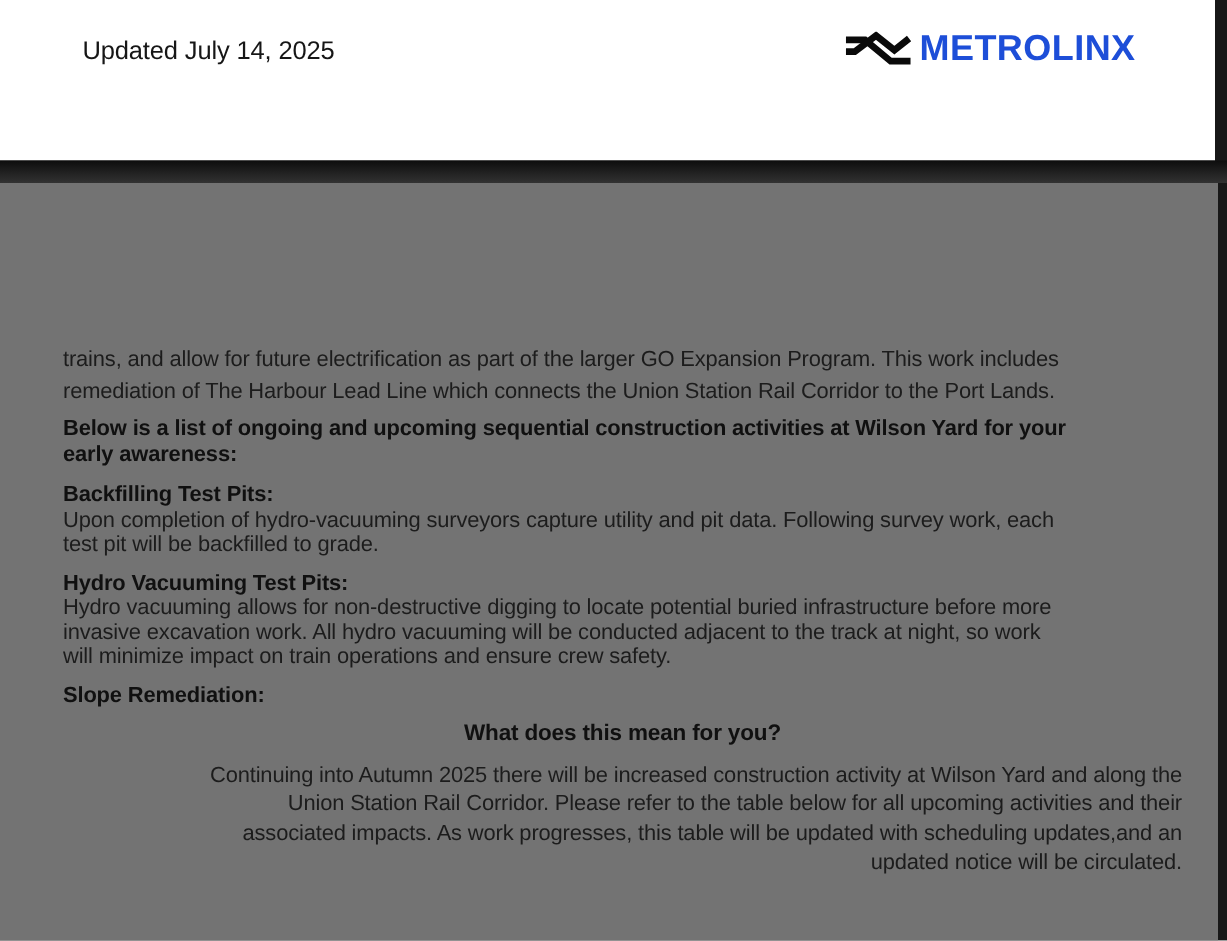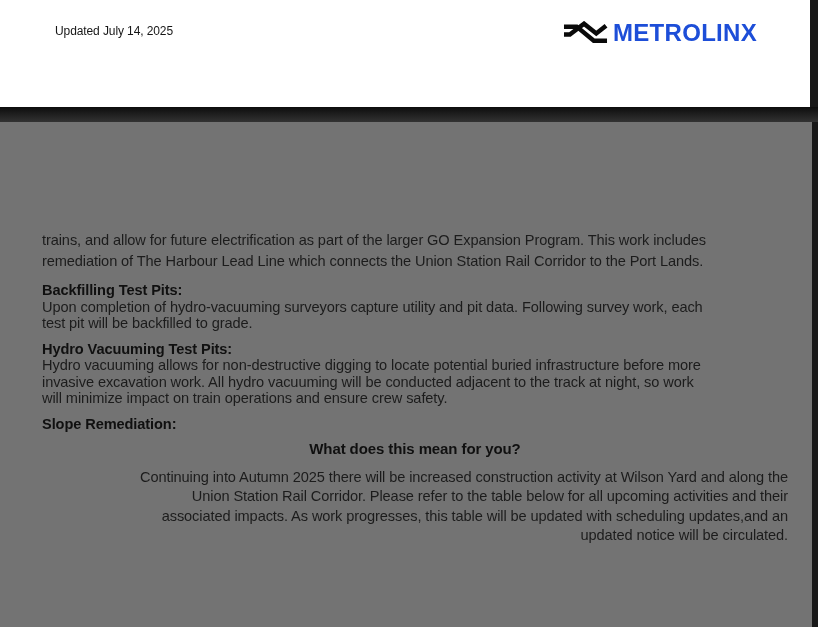--- a/index.html
+++ b/index.html
@@ -4,21 +4,21 @@
 <style>
   html,body{margin:0;padding:0;background:#e8e8e8;}
   .screen{
     position:relative;width:818px;height:627px;overflow:hidden;
     background:#181818; 
     font-family:"Liberation Sans","DejaVu Sans",sans-serif;
     color:#1c1c1c;
   }
   
   .page-top{position:absolute;left:0;top:0;width:810px;height:107px;background:#ffffff;}
-  .updated-date{position:absolute;left:55px;top:24px;font-size:12px;color:#161616;letter-spacing:-0.1px;}
+  .updated-date{position:absolute;left:55px;top:24px;font-size:17px;color:#161616;letter-spacing:-0.1px;}
   .logo{position:absolute;left:563px;top:19px;display:flex;align-items:center;gap:5px;}
   .logo svg{display:block;}
   .logo .wordmark{font-size:24px;font-weight:bold;letter-spacing:0.3px;color:#1d4ed8;white-space:pre;}
   
   .separator-bar{position:absolute;left:0;top:107px;width:818px;height:15px;
     background:linear-gradient(180deg,#0d0d0d 0%,#1e1e1e 45%,#323232 100%);}
   
   .page-main{position:absolute;left:0;top:122px;width:812px;height:578px;background:#737373;overflow:hidden;}
   .doc{padding:108px 24px 0 42px;font-size:14.6px;letter-spacing:-0.1px;}
   .doc .line-block{white-space:pre;}
@@ -50,20 +50,22 @@
   </div>
 
   <div class="separator-bar"></div>
 
   <div class="page-main">
     <div class="doc">
 
       <div class="para-intro line-block">trains, and allow for future electrification as part of the larger GO Expansion Program. This work includes
 remediation of The Harbour Lead Line which connects the Union Station Rail Corridor to the Port Lands.</div>
 
+      <div class="para-note line-block">Below is a list of ongoing and upcoming sequential construction activities at Wilson Yard for your
+early awareness:</div>
 
       <div class="section">
         <div class="sec-head line-block">Backfilling Test Pits:</div>
         <div class="sec-body line-block">Upon completion of hydro-vacuuming surveyors capture utility and pit data. Following survey work, each
 test pit will be backfilled to grade.</div>
       </div>
 
       <div class="section">
         <div class="sec-head line-block">Hydro Vacuuming Test Pits:</div>
         <div class="sec-body line-block">Hydro vacuuming allows for non-destructive digging to locate potential buried infrastructure before more

